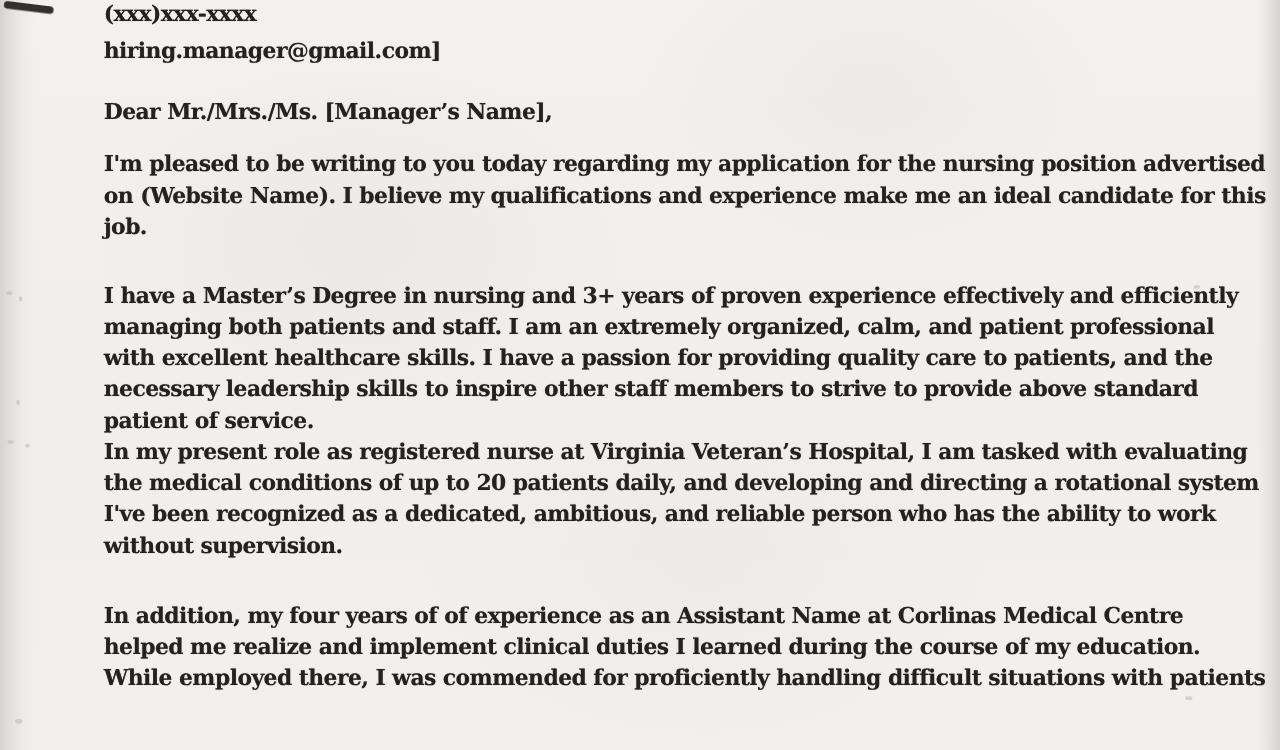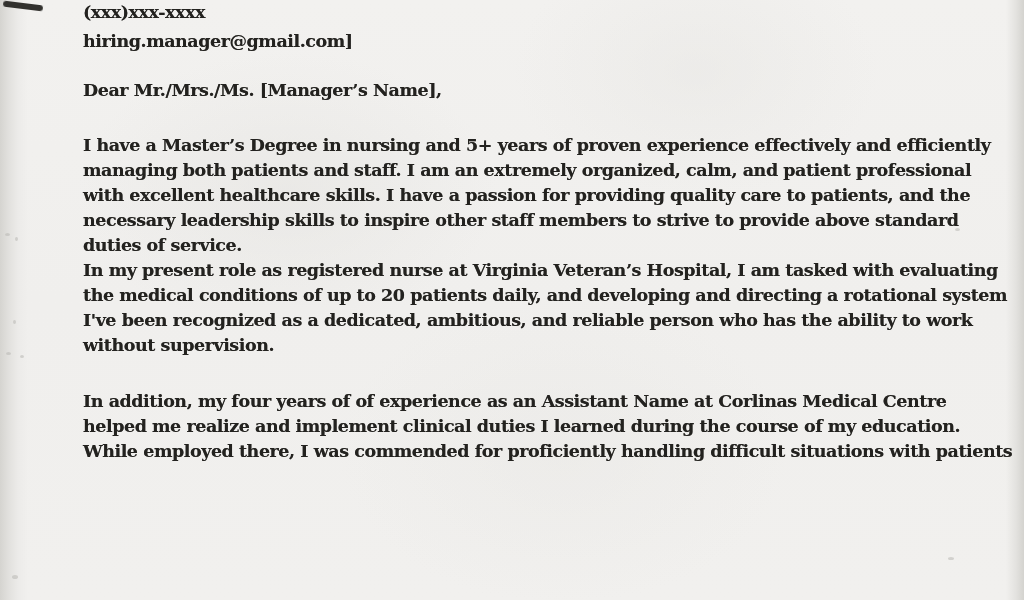--- a/index.html
+++ b/index.html
@@ -73,27 +73,32 @@
 
   <div class="content">
 
     <div class="contact">
       <div class="line">(xxx)xxx-xxxx</div>
       <div class="line">hiring.manager@gmail.com]</div>
     </div>
 
     <div class="salutation line">Dear Mr./Mrs./Ms. [Manager’s Name],</div>
 
+    <div class="para-1">
+      <div class="line">I'm pleased to be writing to you today regarding my application for the nursing position advertised</div>
+      <div class="line">on (Website Name). I believe my qualifications and experience make me an ideal candidate for this</div>
+      <div class="line">job.</div>
+    </div>
 
     <div class="para-2">
-      <div class="line">I have a Master’s Degree in nursing and 5+ years of proven experience effectively and efficiently</div>
+      <div class="line">I have a Master’s Degree in nursing and 3+ years of proven experience effectively and efficiently</div>
       <div class="line">managing both patients and staff. I am an extremely organized, calm, and patient professional</div>
       <div class="line">with excellent healthcare skills. I have a passion for providing quality care to patients, and the</div>
       <div class="line">necessary leadership skills to inspire other staff members to strive to provide above standard</div>
-      <div class="line">duties of service.</div>
+      <div class="line">patient of service.</div>
     </div>
 
     <div class="para-3">
       <div class="line">In my present role as registered nurse at Virginia Veteran’s Hospital, I am tasked with evaluating</div>
       <div class="line">the medical conditions of up to 20 patients daily, and developing and directing a rotational system</div>
       <div class="line">I've been recognized as a dedicated, ambitious, and reliable person who has the ability to work</div>
       <div class="line">without supervision.</div>
     </div>
 
     <div class="para-4">

